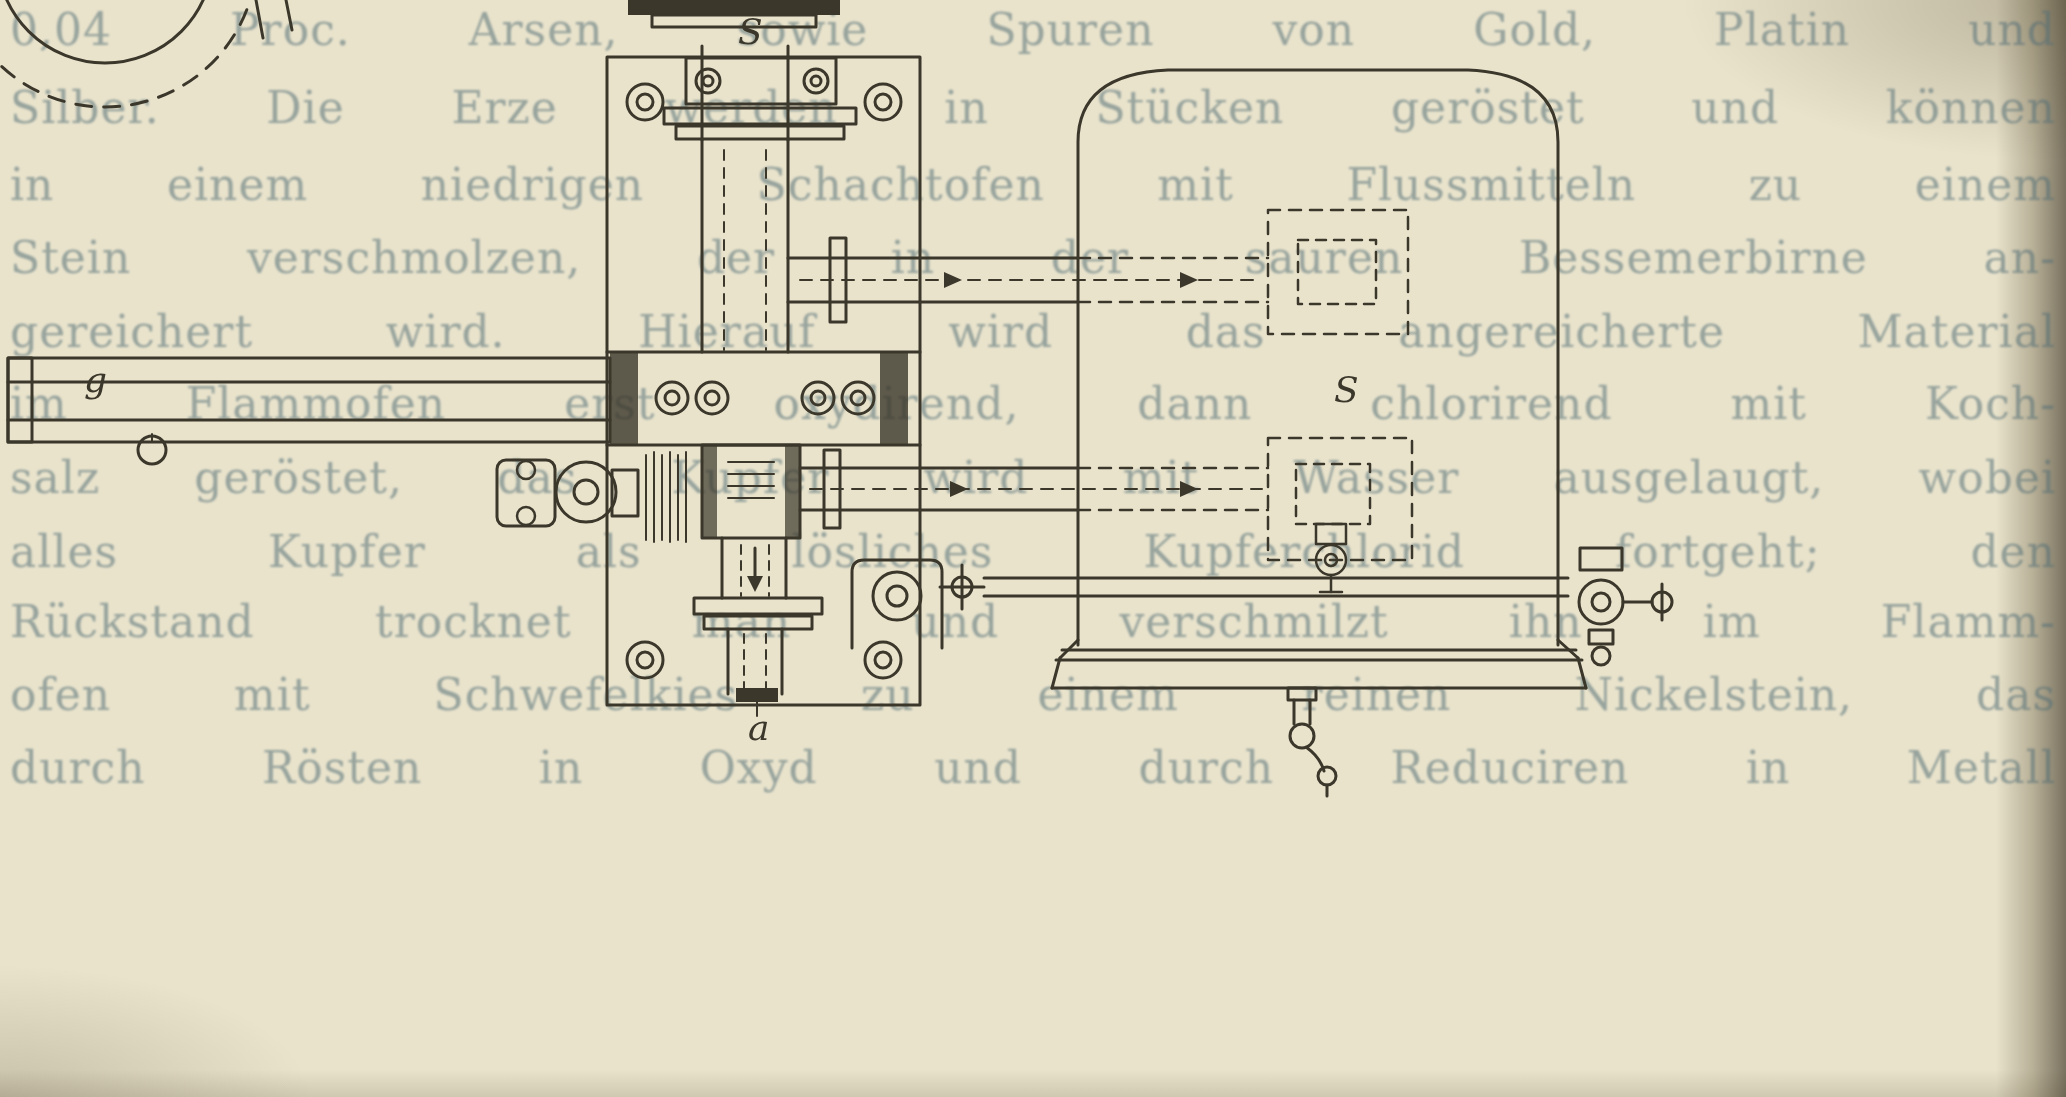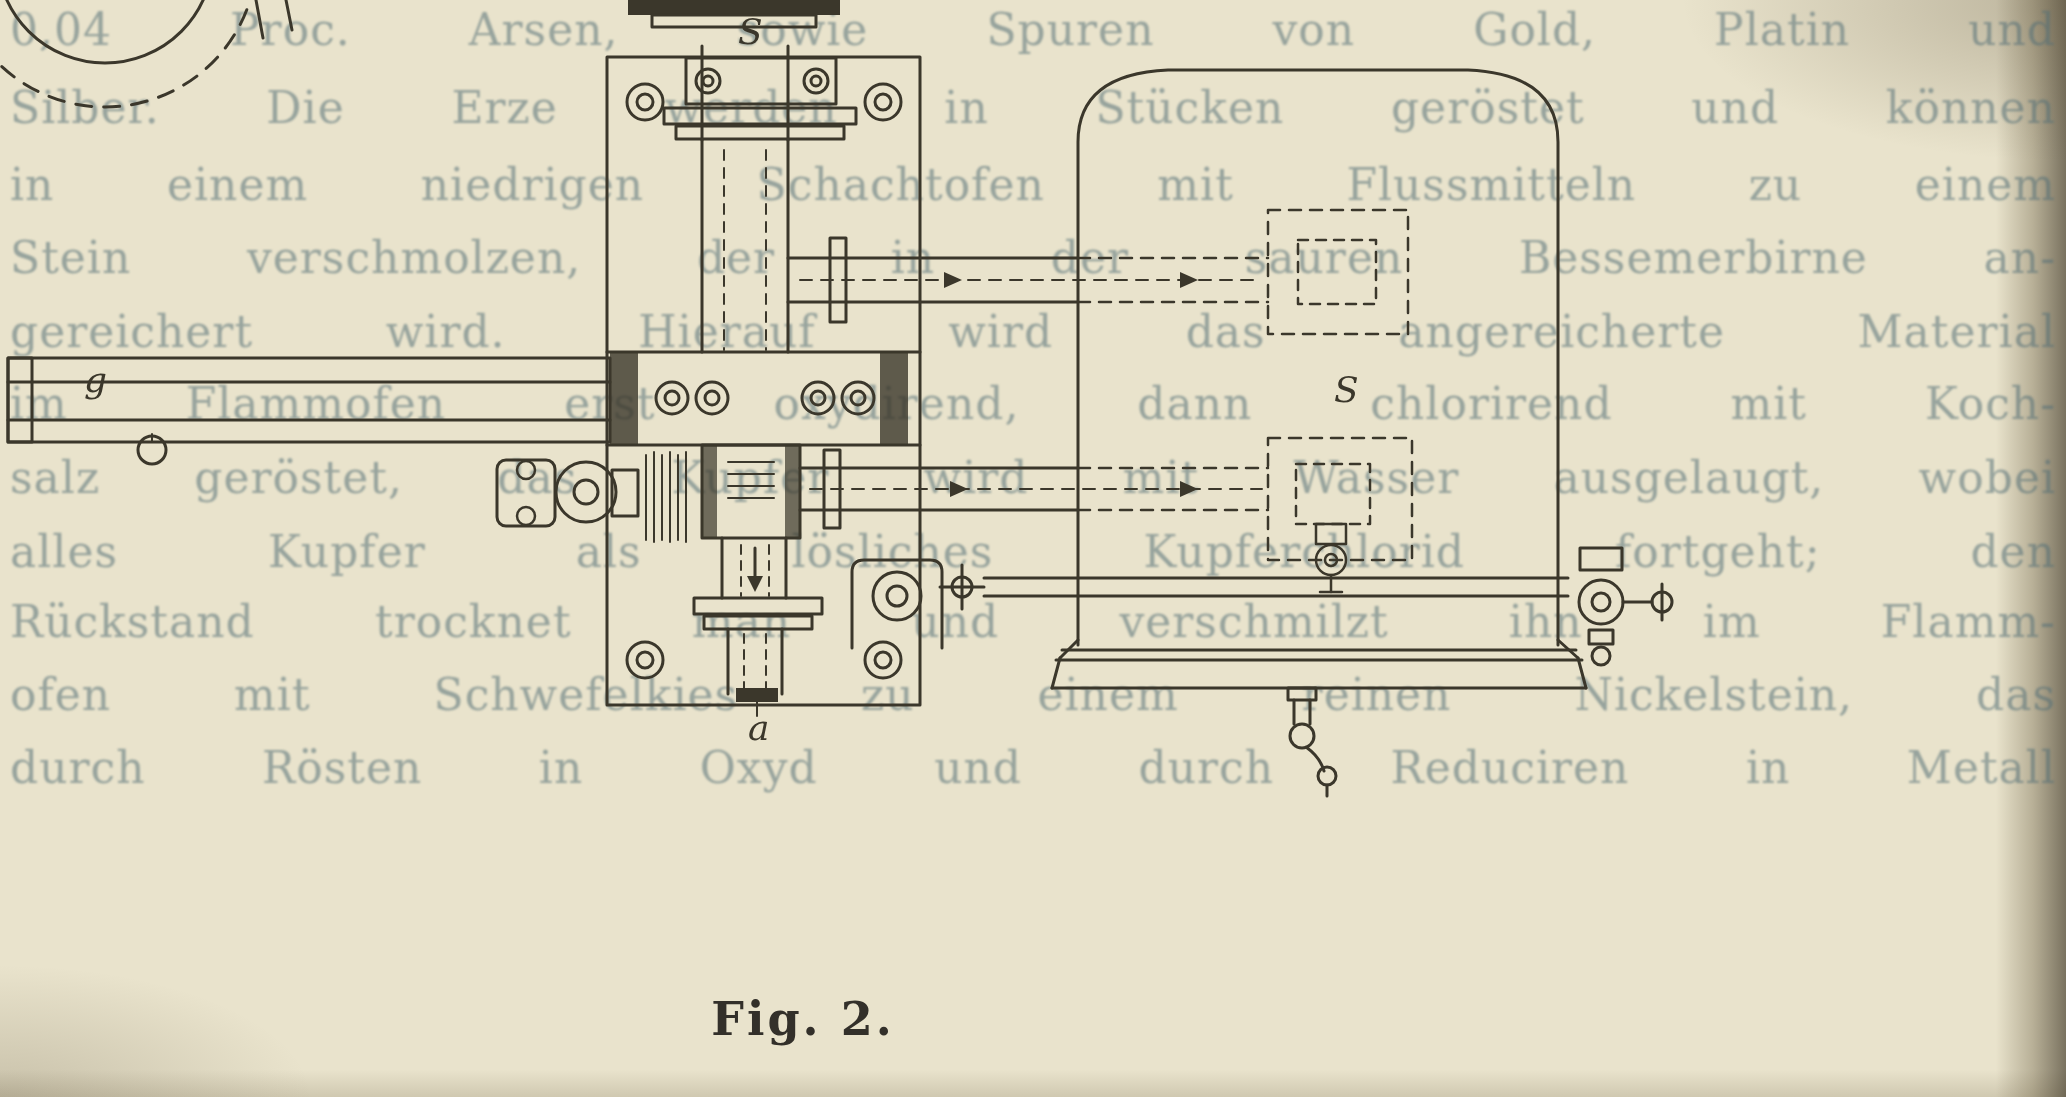--- a/index.html
+++ b/index.html
@@ -261,15 +261,14 @@
 
       <g font-family="DejaVu Serif, serif" font-style="italic" font-size="36" fill="#3b372b" stroke="none">
         <text x="738" y="44">S</text>
         <text x="84" y="392">g</text>
         <text x="748" y="740">a</text>
         <text x="1334" y="402">S</text>
       </g>
     </g>
   </svg>
 
-  <div class="caption">Fig. 2.</div>
 
 </div>
 
 </body></html>

